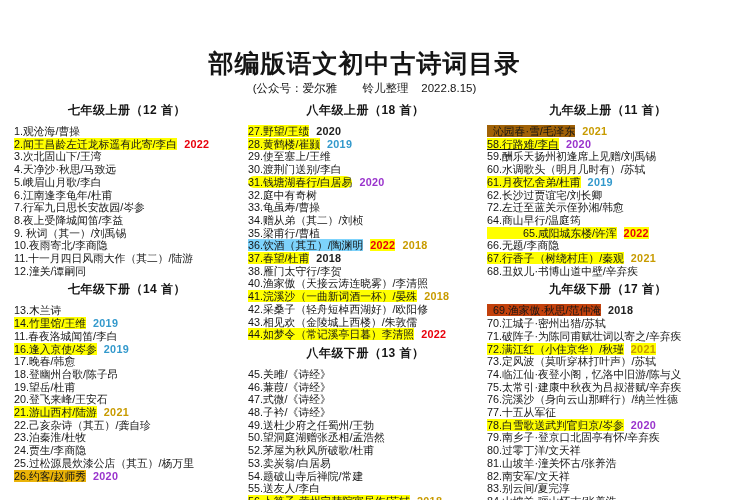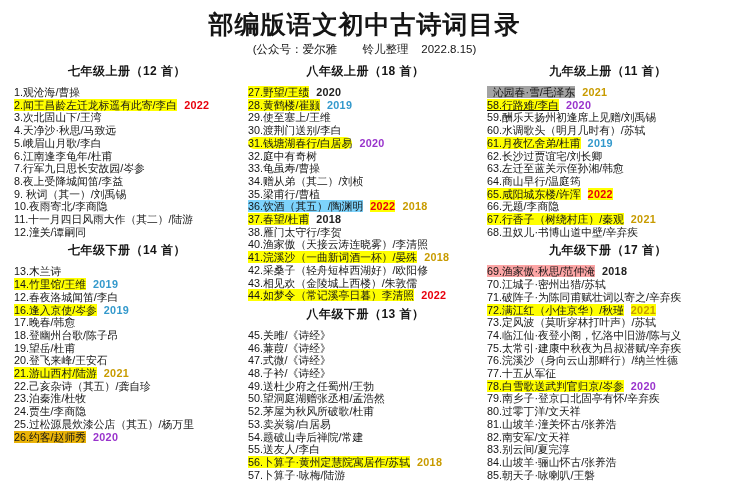--- a/index.html
+++ b/index.html
@@ -1,21 +1,21 @@
 <!DOCTYPE html>
 <html><head>
 <meta charset="utf-8">
 <style>
   html, body { margin: 0; padding: 0; }
   body {
     width: 729px; height: 500px; overflow: hidden;
     background: #ffffff; color: #151515;
     font-family: "Liberation Sans", "DejaVu Sans", sans-serif;
   }
-  .page { width: 729px; height: 420px; position: relative; }
+  .page { width: 729px; height: 420px; position: relative; margin-top: 39px; }
   .title {
     text-align: center; font-size: 25px; font-weight: bold;
     padding-top: 8px; letter-spacing: 1px;
   }
   .subtitle {
     text-align: center; font-size: 11.5px; margin-top: 1px;
     white-space: pre;
   }
   .columns { display: flex; margin-top: 2px; }
   .col { box-sizing: border-box; }
@@ -49,21 +49,21 @@
         <div class="item"><span>6.江南逢李龟年/杜甫</span></div>
         <div class="item"><span>7.行军九日思长安故园/岑参</span></div>
         <div class="item"><span>8.夜上受降城闻笛/李益</span></div>
         <div class="item"><span>9. 秋词（其一）/刘禹锡</span></div>
         <div class="item"><span>10.夜雨寄北/李商隐</span></div>
         <div class="item"><span>11.十一月四日风雨大作（其二）/陆游</span></div>
         <div class="item"><span>12.潼关/谭嗣同</span></div>
         <div class="sec-header">七年级下册（14 首）</div>
         <div class="item"><span>13.木兰诗</span></div>
         <div class="item"><span class="hl" style="background: rgb(255, 255, 0);">14.竹里馆/王维</span><span class="year" style="color: rgb(51, 153, 204);">2019</span></div>
-        <div class="item"><span>12.春夜洛城闻笛/李白</span></div>
+        <div class="item"><span>11.春夜洛城闻笛/李白</span></div>
         <div class="item"><span class="hl" style="background: rgb(255, 255, 0);">16.逢入京使/岑参</span><span class="year" style="color: rgb(51, 153, 204);">2019</span></div>
         <div class="item"><span>17.晚春/韩愈</span></div>
         <div class="item"><span>18.登幽州台歌/陈子昂</span></div>
         <div class="item"><span>19.望岳/杜甫</span></div>
         <div class="item"><span>20.登飞来峰/王安石</span></div>
         <div class="item"><span class="hl" style="background: rgb(255, 255, 0);">21.游山西村/陆游</span><span class="year" style="color: rgb(200, 155, 0);">2021</span></div>
         <div class="item"><span>22.己亥杂诗（其五）/龚自珍</span></div>
         <div class="item"><span>23.泊秦淮/杜牧</span></div>
         <div class="item"><span>24.贾生/李商隐</span></div>
         <div class="item"><span>25.过松源晨炊漆公店（其五）/杨万里</span></div>
@@ -97,34 +97,34 @@
         <div class="item"><span>50.望洞庭湖赠张丞相/孟浩然</span></div>
         <div class="item"><span>52.茅屋为秋风所破歌/杜甫</span></div>
         <div class="item"><span>53.卖炭翁/白居易</span></div>
         <div class="item"><span>54.题破山寺后禅院/常建</span></div>
         <div class="item"><span>55.送友人/李白</span></div>
         <div class="item"><span class="hl" style="background: rgb(255, 255, 0);">56.卜算子·黄州定慧院寓居作/苏轼</span><span class="year" style="color: rgb(200, 155, 0);">2018</span></div>
         <div class="item"><span>57.卜算子·咏梅/陆游</span></div>
       </div>
       <div class="col col-2">
         <div class="sec-header">九年级上册（11 首）</div>
-        <div class="item"><span class="hl" style="background: #a3a3a3;">  沁园春·雪/毛泽东</span><span class="year" style="color: rgb(200, 155, 0);">2021</span></div>
+        <div class="item"><span class="hl" style="background: #a16207;">  沁园春·雪/毛泽东</span><span class="year" style="color: rgb(200, 155, 0);">2021</span></div>
         <div class="item"><span class="hl" style="background: rgb(255, 255, 0); text-decoration: underline;">58.行路难/李白</span><span class="year" style="color: rgb(153, 51, 204);">2020</span></div>
         <div class="item"><span>59.酬乐天扬州初逢席上见赠/刘禹锡</span></div>
         <div class="item"><span>60.水调歌头（明月几时有）/苏轼</span></div>
         <div class="item"><span class="hl" style="background: rgb(255, 255, 0);">61.月夜忆舍弟/杜甫</span><span class="year" style="color: rgb(51, 153, 204);">2019</span></div>
         <div class="item"><span>62.长沙过贾谊宅/刘长卿</span></div>
-        <div class="item"><span>63.左迁至蓝关示侄孙湘/韩愈</span></div>
+        <div class="item"><span>72.左迁至蓝关示侄孙湘/韩愈</span></div>
         <div class="item"><span>64.商山早行/温庭筠</span></div>
-        <div class="item"><span class="hl" style="background: rgb(255, 255, 0);">65.咸阳城东楼/许浑</span><span class="year hl" style="color: rgb(232, 0, 13); background: rgb(255, 255, 0);">2022</span></div>
+        <div class="item"><span class="hl" style="background: rgb(255, 255, 0); padding-left: 36px;">65.咸阳城东楼/许浑</span><span class="year hl" style="color: rgb(232, 0, 13); background: rgb(255, 255, 0);">2022</span></div>
         <div class="item"><span>66.无题/李商隐</span></div>
         <div class="item"><span class="hl" style="background: rgb(255, 255, 0);">67.行香子（树绕村庄）/秦观</span><span class="year" style="color: rgb(200, 155, 0);">2021</span></div>
         <div class="item"><span>68.丑奴儿·书博山道中壁/辛弃疾</span></div>
         <div class="sec-header">九年级下册（17 首）</div>
-        <div class="item"><span class="hl" style="background: #fca5a5;">69.渔家傲·秋思/范仲淹</span><span class="year" style="color: rgb(34, 34, 34);">2018</span></div>
+        <div class="item"><span class="hl" style="background: #c2410c; padding-left: 6px;">69.渔家傲·秋思/范仲淹</span><span class="year" style="color: rgb(34, 34, 34);">2018</span></div>
         <div class="item"><span>70.江城子·密州出猎/苏轼</span></div>
         <div class="item"><span>71.破阵子·为陈同甫赋壮词以寄之/辛弃疾</span></div>
         <div class="item"><span class="hl" style="background: rgb(255, 255, 0);">72.满江红（小住京华）/秋瑾</span><span class="year hl" style="color: rgb(200, 155, 0); background: rgb(255, 255, 0);">2021</span></div>
         <div class="item"><span>73.定风波（莫听穿林打叶声）/苏轼</span></div>
         <div class="item"><span>74.临江仙·夜登小阁，忆洛中旧游/陈与义</span></div>
         <div class="item"><span>75.太常引·建康中秋夜为吕叔潜赋/辛弃疾</span></div>
         <div class="item"><span>76.浣溪沙（身向云山那畔行）/纳兰性德</span></div>
         <div class="item"><span>77.十五从军征</span></div>
         <div class="item"><span class="hl" style="background: rgb(255, 255, 0);">78.白雪歌送武判官归京/岑参</span><span class="year" style="color: rgb(153, 51, 204);">2020</span></div>
         <div class="item"><span>79.南乡子·登京口北固亭有怀/辛弃疾</span></div>

